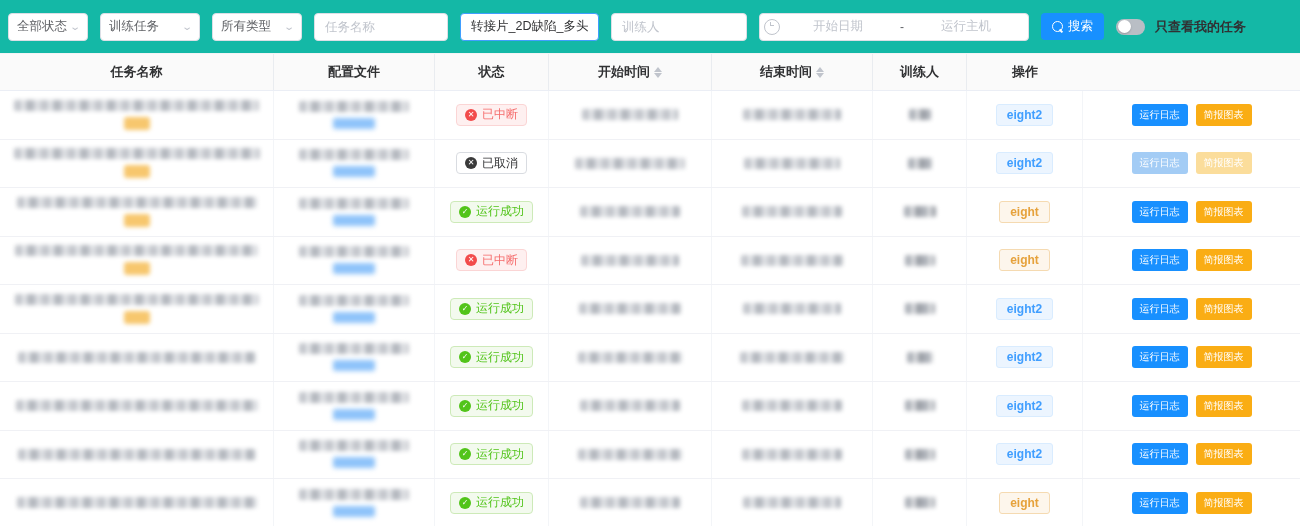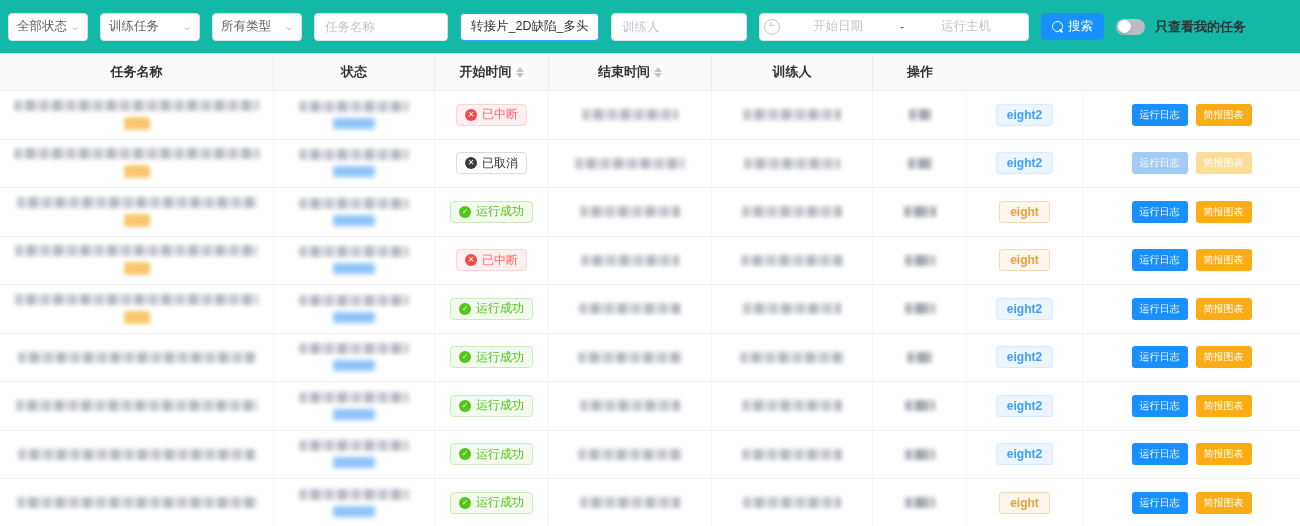--- a/index.html
+++ b/index.html
@@ -100,20 +100,23 @@
     <div class="knob"></div>
   </div>
   <span class="toggle-label">只查看我的任务</span>
 </div>
 
 <div class="grid thead">
   <div class="th">
       <span>任务名称</span>
     </div>
   <div class="th">
+      <span>配置文件</span>
+    </div>
+  <div class="th">
       <span>状态</span>
     </div>
   <div class="th">
     <span>开始时间</span>
     <span class="sorter">
         <i class="caret up"></i>
         <i class="caret down"></i>
       </span>
   </div>
   <div class="th">

